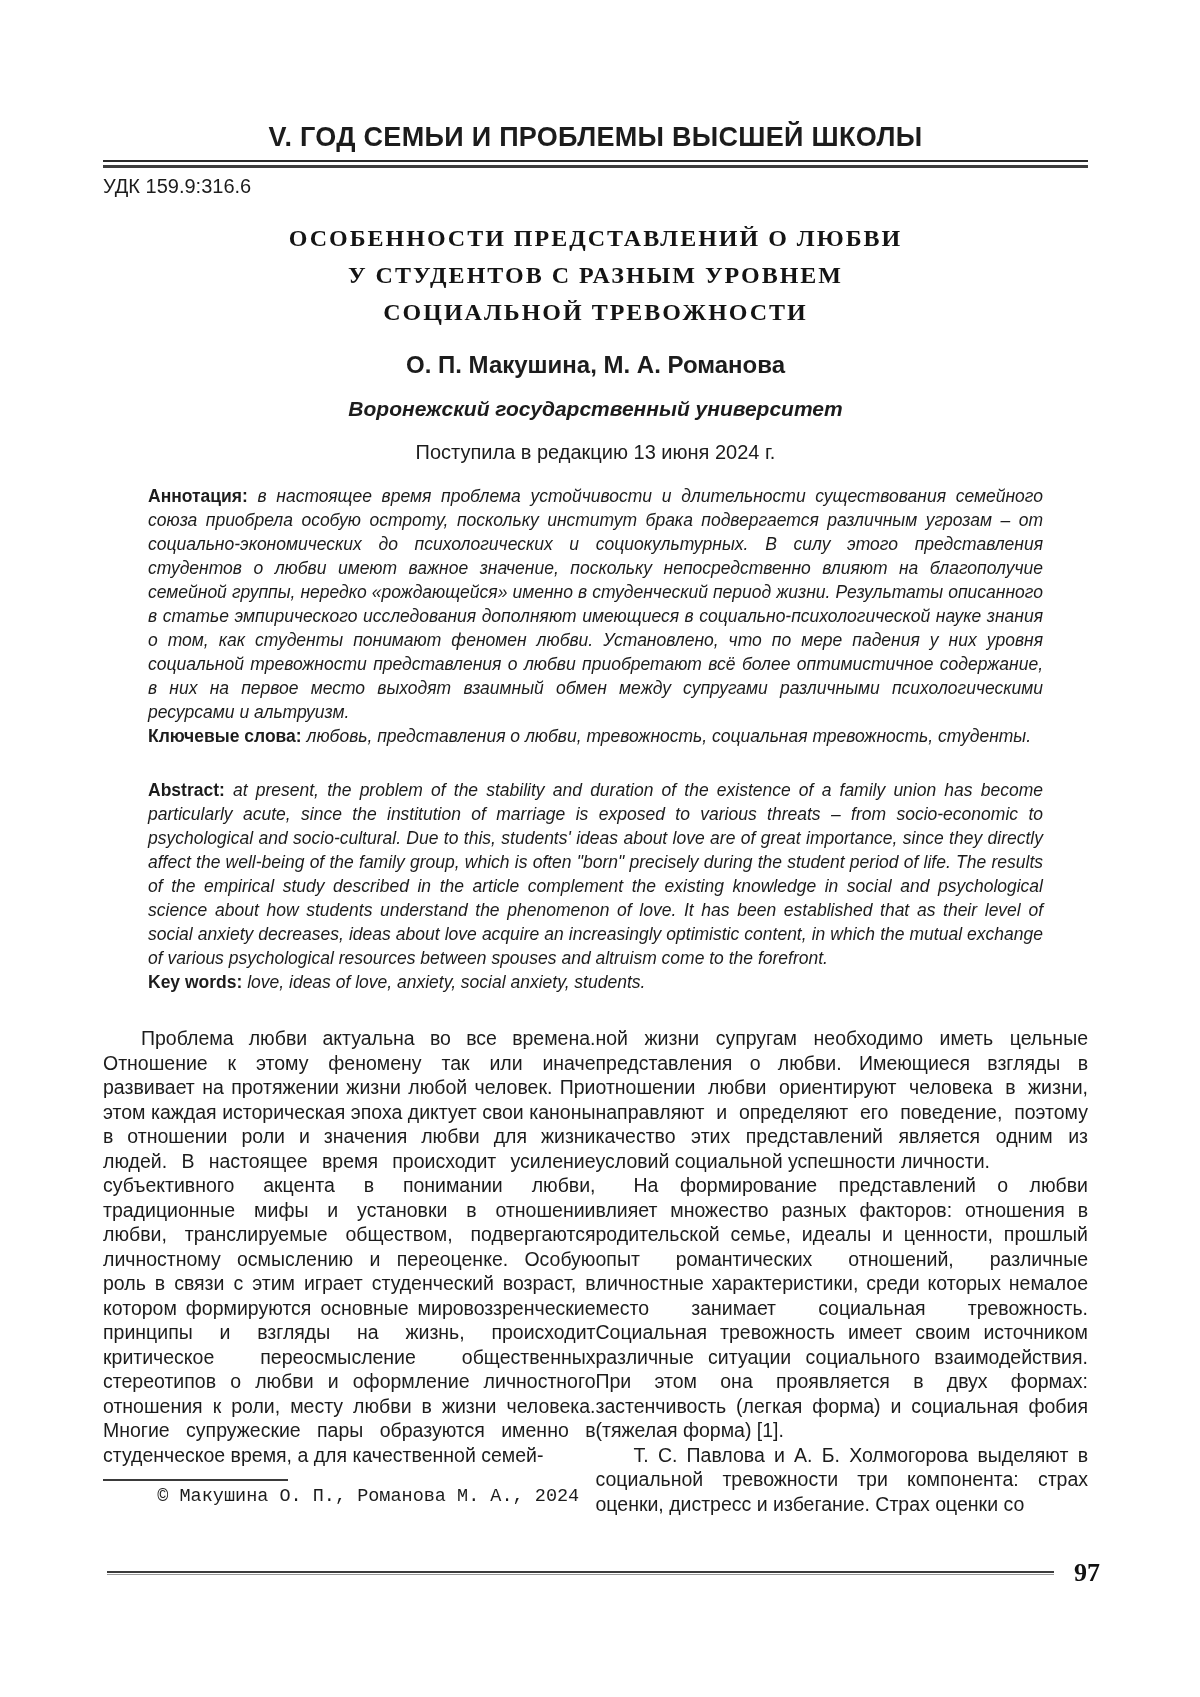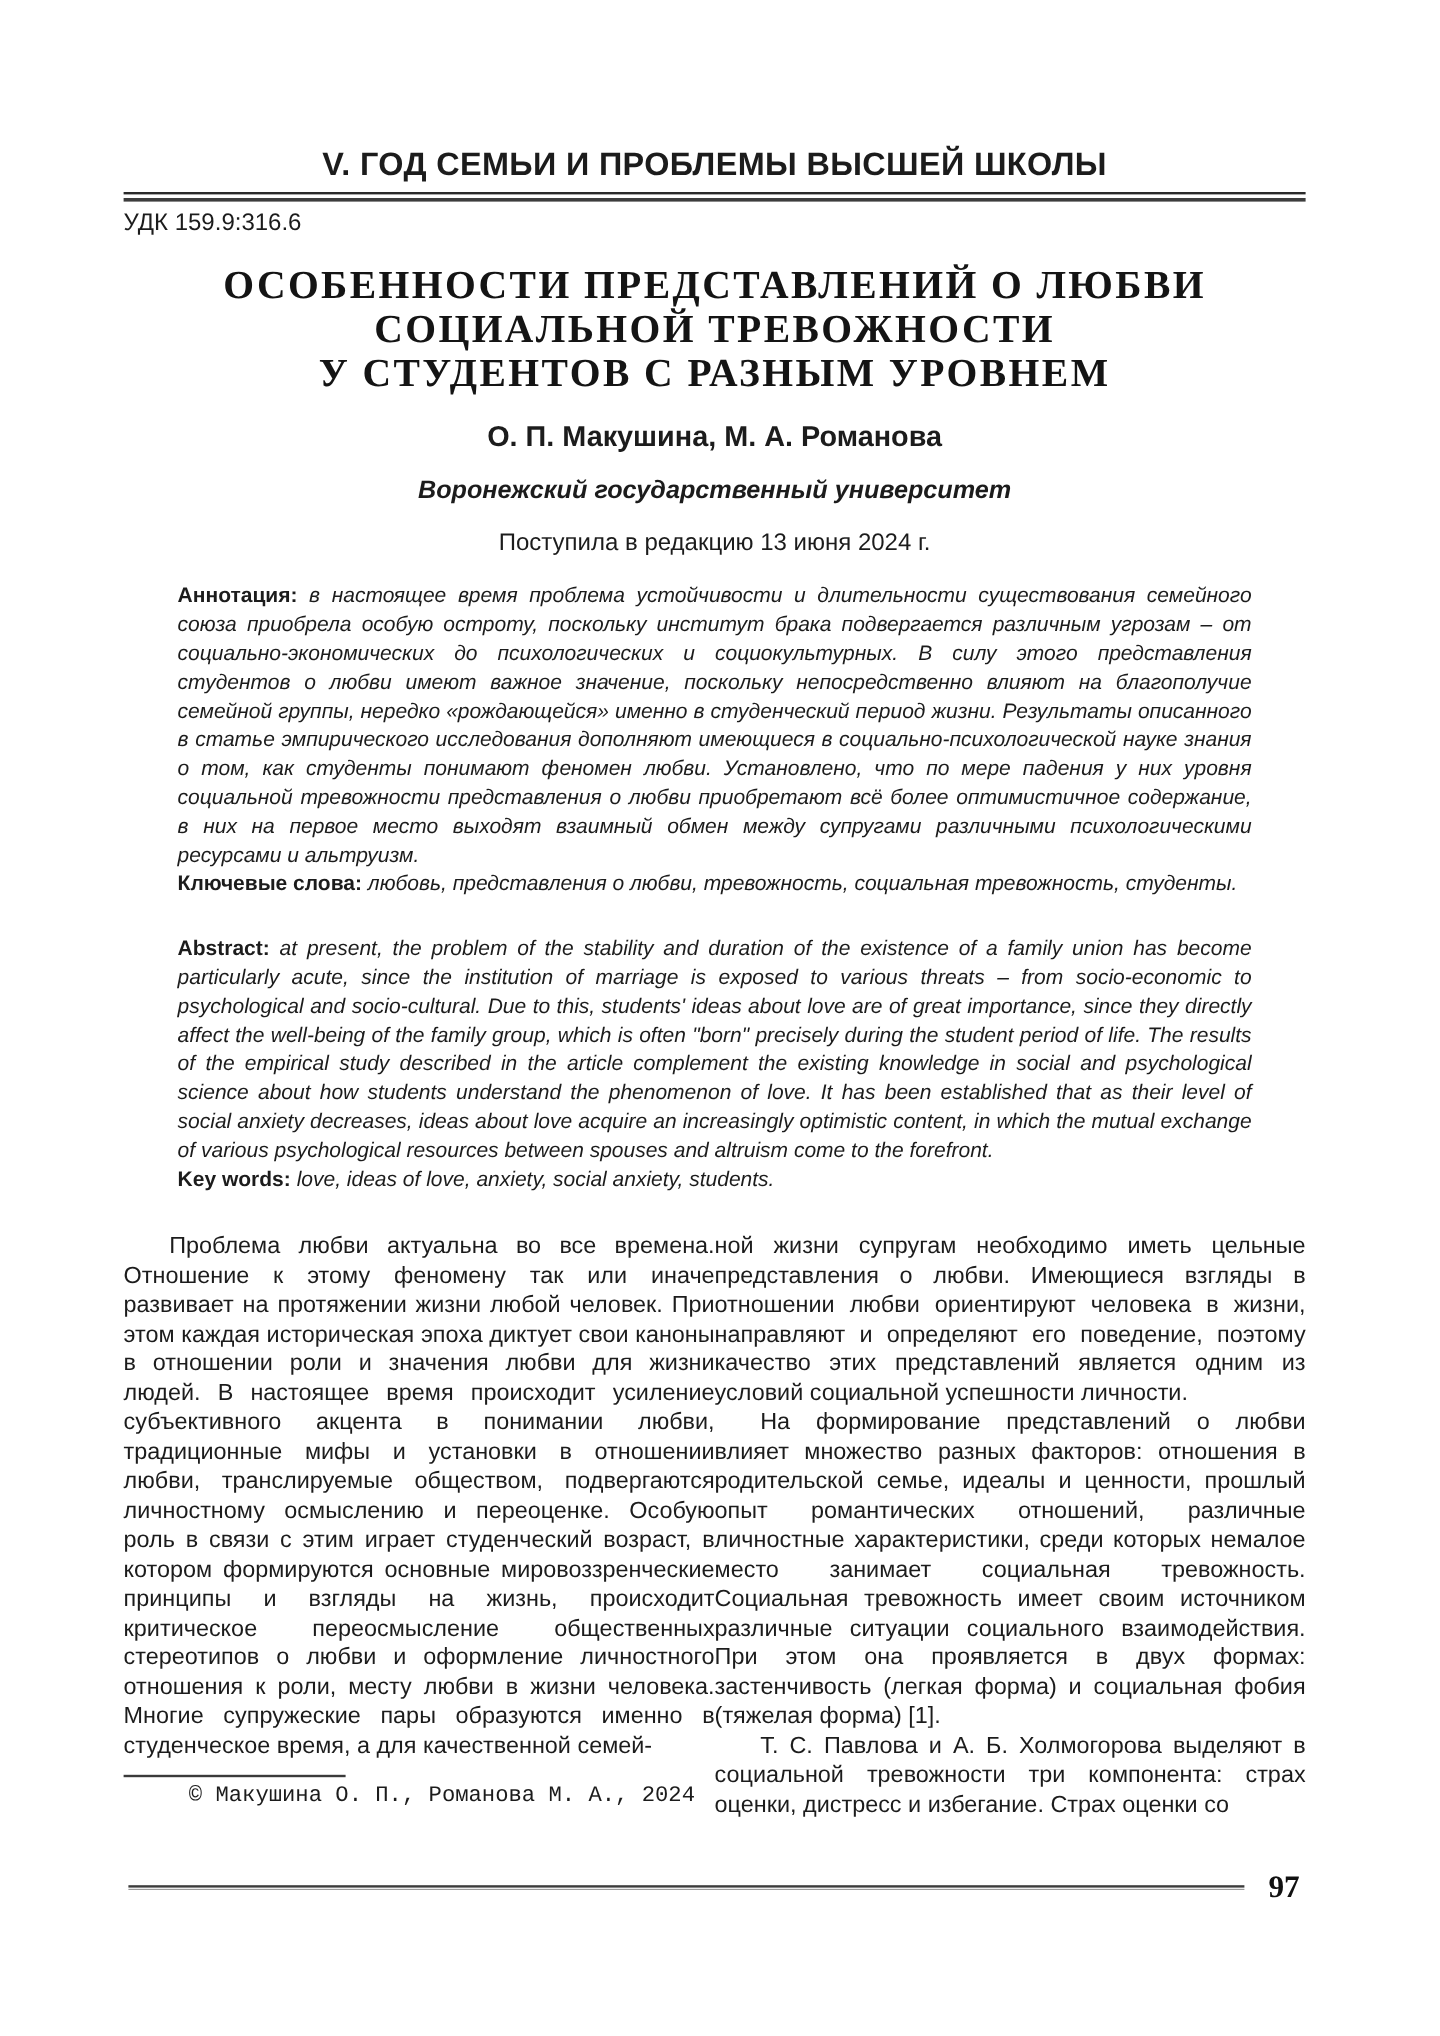--- a/index.html
+++ b/index.html
@@ -32,21 +32,21 @@
   .udc {
     margin-top: 7px;
     font-weight: normal;
     font-size: 20px;
   }
   .article-title {
     margin-top: 22px;
     text-align: center;
     font-family: "Liberation Serif", serif;
     font-weight: bold;
-    font-size: 33px;
+    font-size: 24px;
     line-height: 37px;
     letter-spacing: 2px;
     color: #141414;
   }
   .authors {
     margin-top: 20px;
     text-align: center;
     font-weight: bold;
     font-size: 24px;
   }
@@ -90,21 +90,21 @@
   }
   .copyright-text {
     margin-top: 4px;
     padding-left: 38px;
     font-size: 18.5px;
     text-align: center;
     font-family: Liberation Mono, monospace;
   }
   .page-footer {
     position: absolute;
-    left: 107px; right: 117px; top: 1558px;
+    left: 107px; right: 100px; top: 1558px;
     display: flex;
     align-items: center;
   }
   .footer-rule {
     flex: 1;
     border-top: 2px solid #3c3c3c;
     border-bottom: 1px solid #9a9a9a;
     height: 1px;
   }
   .page-number {
@@ -119,22 +119,22 @@
 <body>
 
 <div class="page">
 
   <div class="section-header">V. ГОД СЕМЬИ И ПРОБЛЕМЫ ВЫСШЕЙ ШКОЛЫ</div>
   <div class="rule-double"></div>
   <div class="udc">УДК 159.9:316.6</div>
 
   <div class="article-title">
     <div>ОСОБЕННОСТИ ПРЕДСТАВЛЕНИЙ О ЛЮБВИ</div>
+    <div>У СТУДЕНТОВ С РАЗНЫМ УРОВНЕМ</div>
     <div>СОЦИАЛЬНОЙ ТРЕВОЖНОСТИ</div>
-    <div>У СТУДЕНТОВ С РАЗНЫМ УРОВНЕМ</div>
   </div>
 
   <div class="authors">О. П. Макушина, М. А. Романова</div>
   <div class="affiliation">Воронежский государственный университет</div>
   <div class="received">Поступила в редакцию 13 июня 2024 г.</div>
 
   <div class="abstract-block ru">
     <p><b>Аннотация:</b><span> в настоящее время проблема устойчивости и длительности существования семейного союза приобрела особую остроту, поскольку институт брака подвергается различным угрозам – от социально-экономических до психологических и социокультурных. В силу этого представления студентов о любви имеют важное значение, поскольку непосредственно влияют на благополучие семейной группы, нередко «рождающейся» именно в студенческий период жизни. Результаты описанного в статье эмпирического исследования дополняют имеющиеся в социально-психологической науке знания о том, как студенты понимают феномен любви. Установлено, что по мере падения у них уровня социальной тревожности представления о любви приобретают всё более оптимистичное содержание, в них на первое место выходят взаимный обмен между супругами различными психологическими ресурсами и альтруизм.</span></p>
     <p><b>Ключевые слова:</b><span> любовь, представления о любви, тревожность, социальная тревожность, студенты.</span></p>
   </div>

